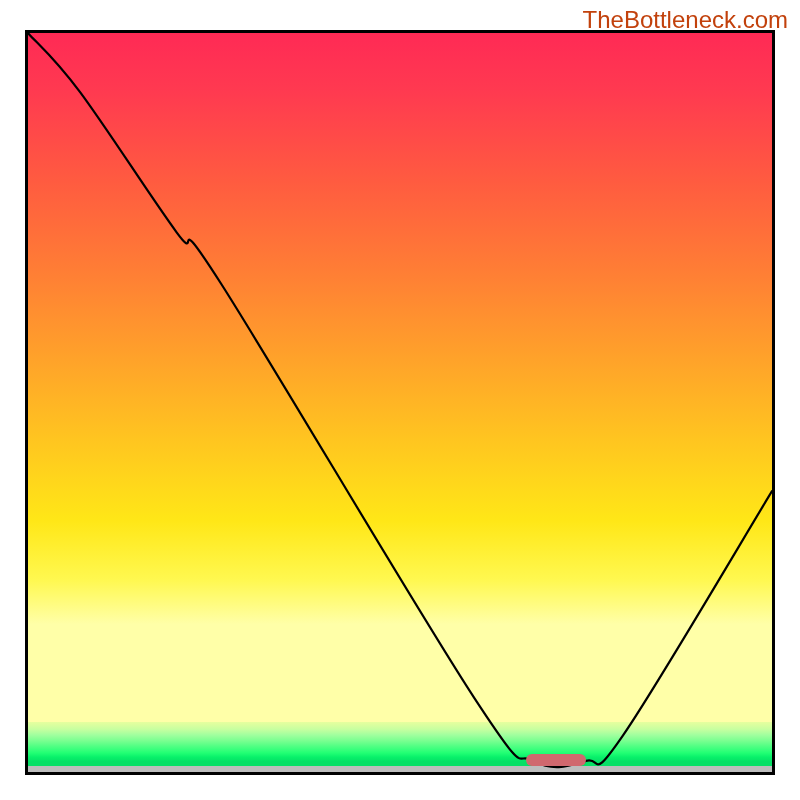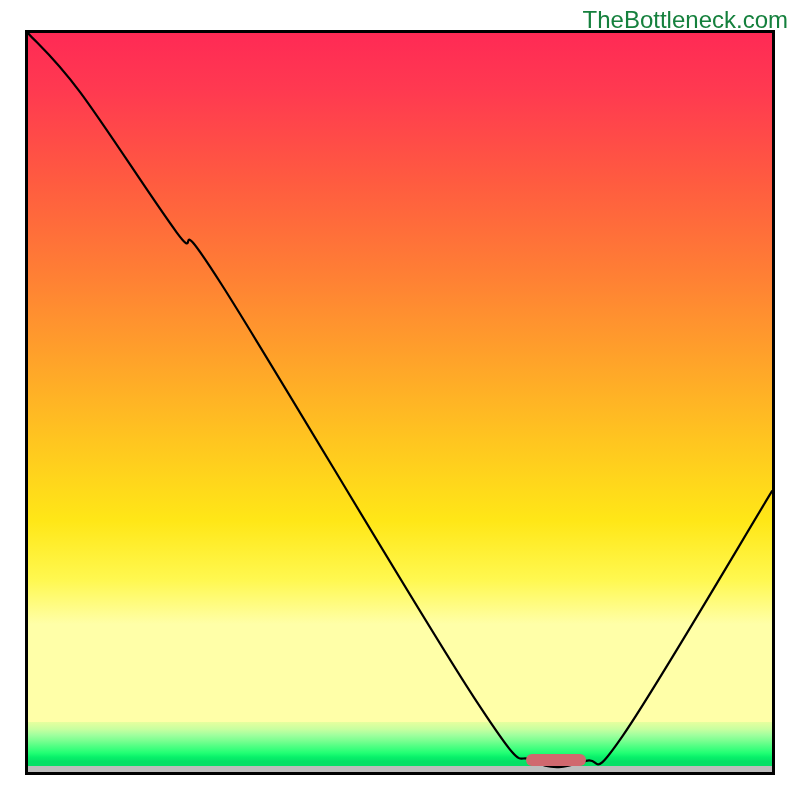--- a/index.html
+++ b/index.html
@@ -11,21 +11,21 @@
     font-family: Arial, Helvetica, sans-serif;
     overflow: hidden;
     background: #fff;
   }
   .watermark {
     position: absolute;
     top: 6px;
     right: 12px;
     font-size: 24px;
     font-weight: 500;
-    color: #15803d;
+    color: #c2410c;
     z-index: 10;
     letter-spacing: 0px;
   }
   .frame {
     position: absolute;
     top: 30px;
     left: 25px;
     width: 750px;
     height: 745px;
     box-sizing: border-box;

